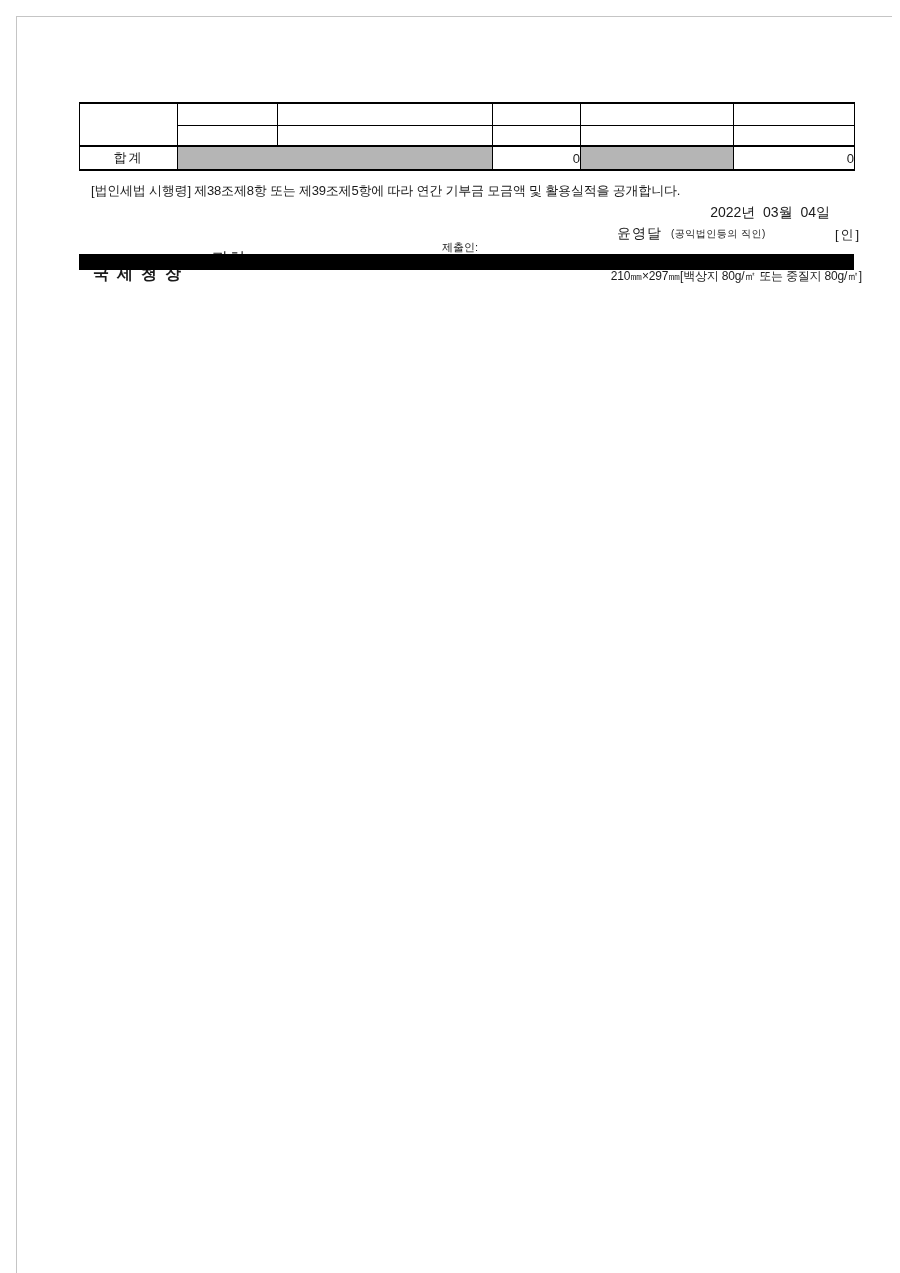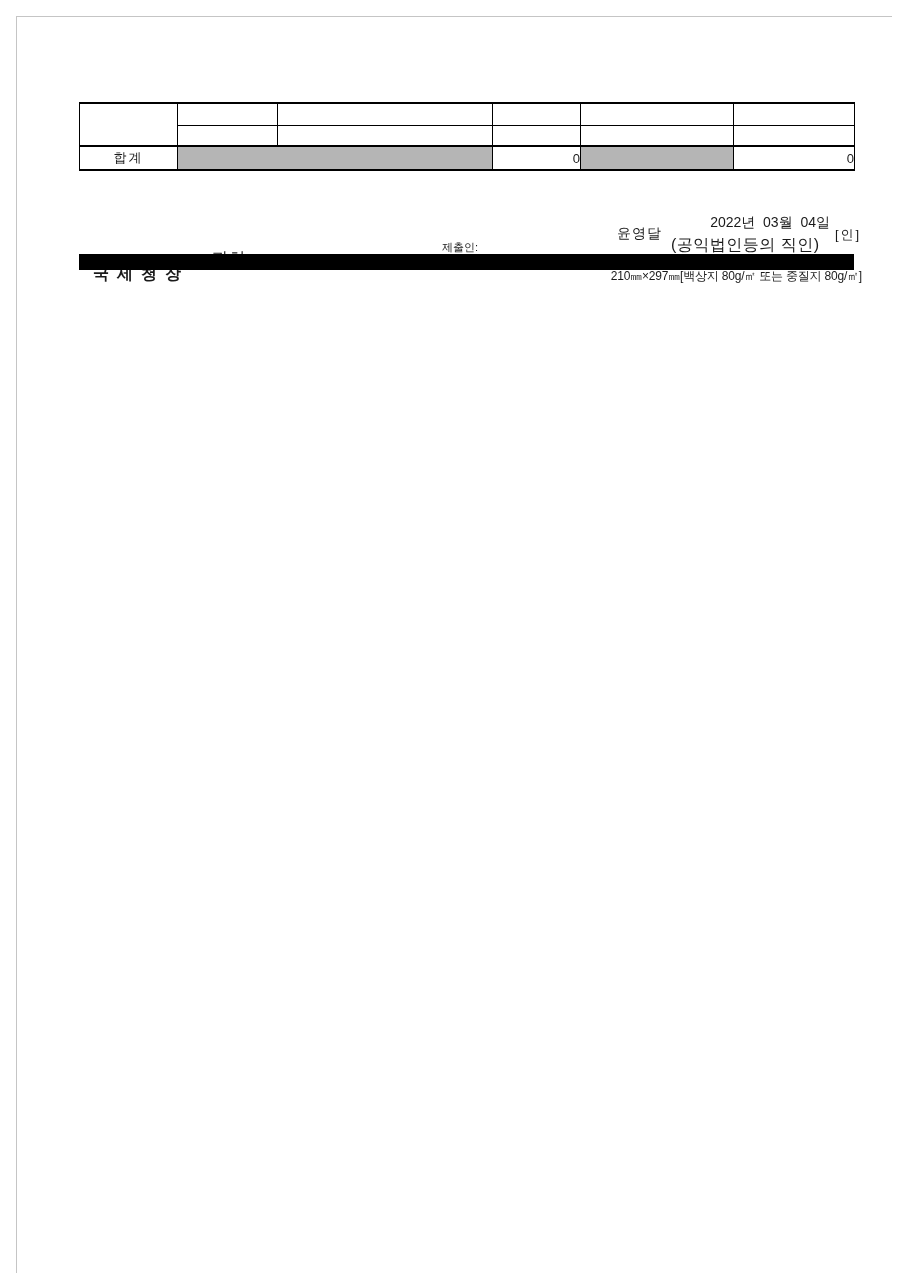--- a/index.html
+++ b/index.html
@@ -46,27 +46,27 @@
   
   .note {
     position:absolute;
     left:66px; top:157px;
     font-size:13px;
     letter-spacing:-0.2px;
     white-space:pre;
   }
   .date {
     position:absolute;
-    right:77px; top:189px;
+    right:77px; top:179px;
     font-size:14px;
     white-space:pre;
   }
   .submitter-label { position:absolute; left:417px; top:215px; font-size:11px; }
   .submitter-name  { position:absolute; left:592px; top:200px; font-size:14px; letter-spacing:1px; }
-  .seal-note       { position:absolute; left:646px; top:210px; font-size:16px; letter-spacing:0.5px; }
+  .seal-note       { position:absolute; left:646px; top:202px; font-size:10px; letter-spacing:0.5px; }
   .seal-mark       { position:absolute; left:810px; top:201px; font-size:13px; letter-spacing:2px; }
 
   .recipient-title {
     position:absolute;
     left:68px; top:219px;
     font-size:16px;
     font-weight:bold;
     letter-spacing:8px;
     margin-top:20px;
   }
@@ -124,20 +124,21 @@
     <tr class="sum">
       <td class="label-cell">합계</td>
       <td class="gray" colspan="2"></td>
       <td class="num">0</td>
       <td class="gray"></td>
       <td class="num">0</td>
     </tr>
   </tbody>
     </table>
 
+  <div class="note">[법인세법 시행령] 제38조제8항 또는 제39조제5항에 따라 연간 기부금 모금액 및 활용실적을 공개합니다.</div>
 
   <div class="date">2022년  03월  04일</div>
 
   <span class="submitter-label">제출인:</span>
   <span class="submitter-name">윤영달</span>
   <span class="seal-note">(공익법인등의 직인)</span>
   <span class="seal-mark">[인]</span>
 
   <span class="recipient-title">국세청장</span>
   <span class="recipient-honorific">귀하</span>

